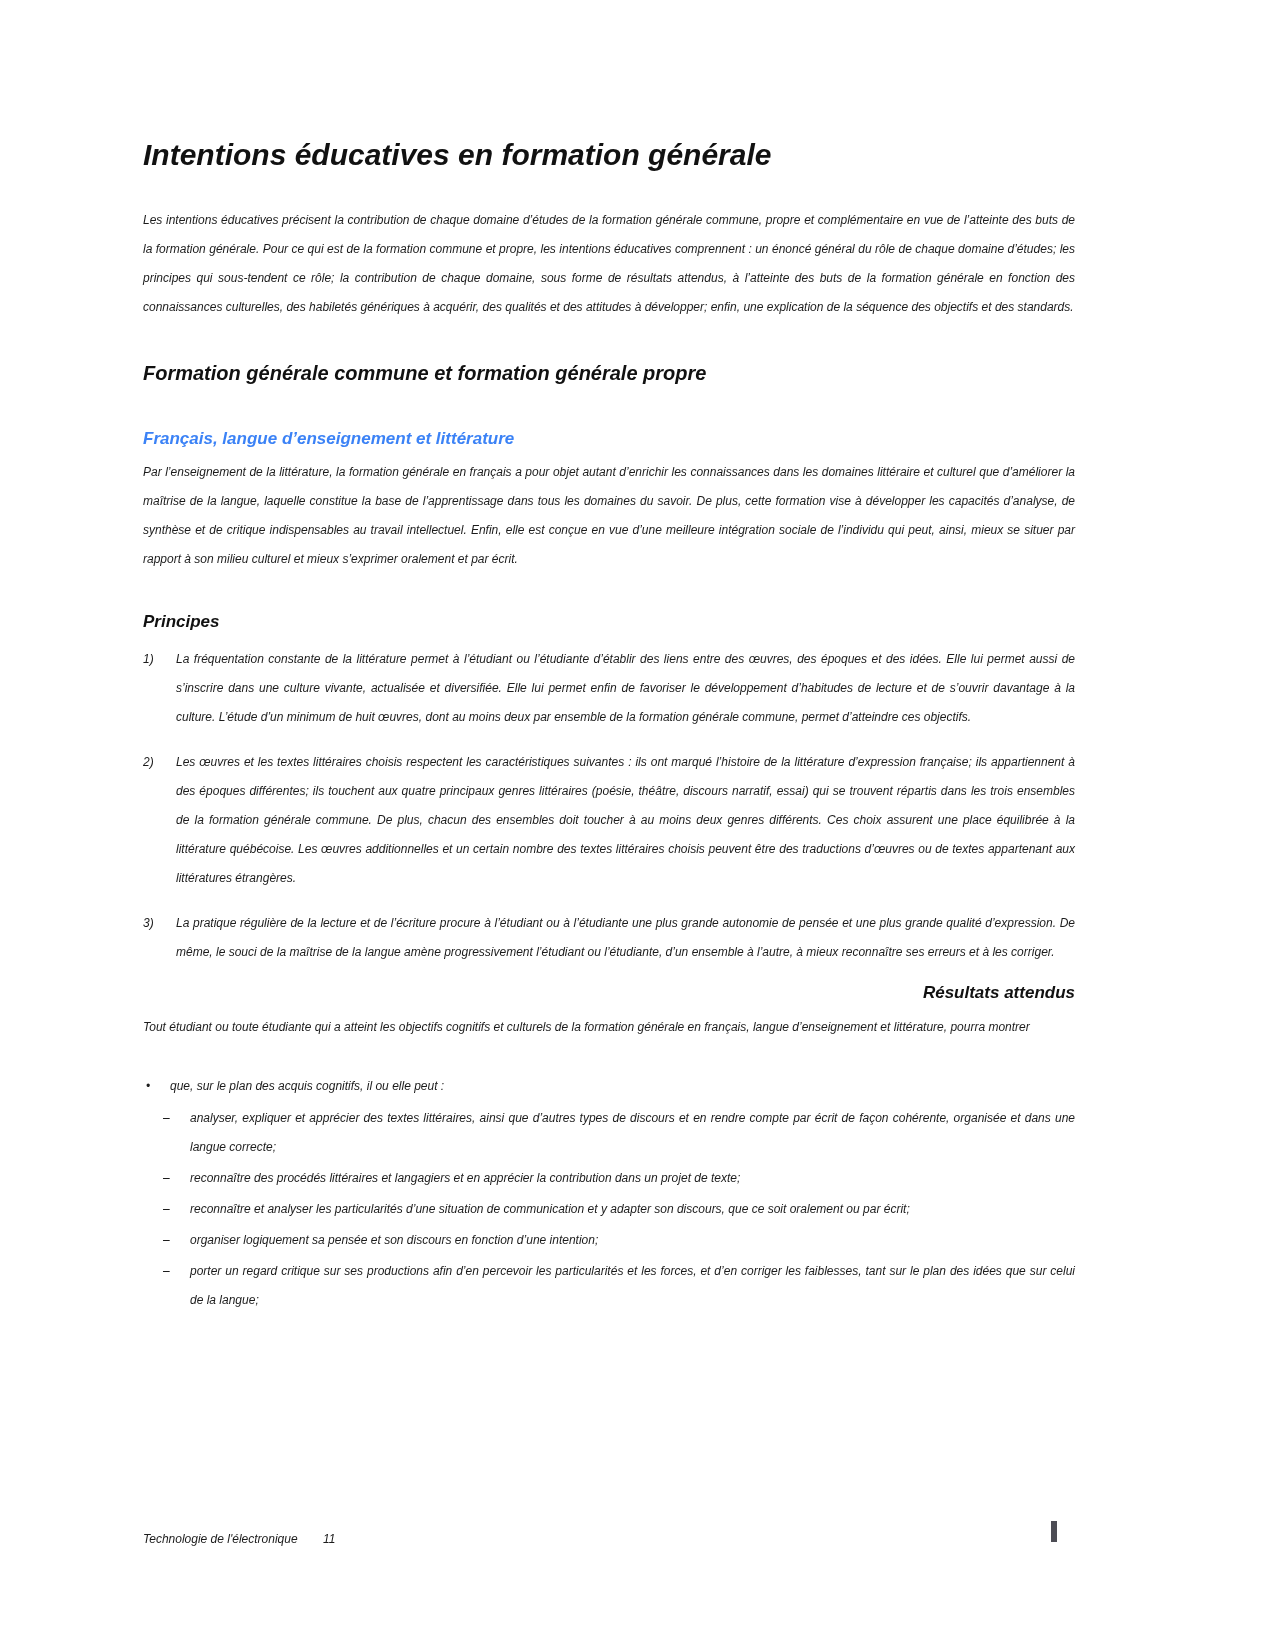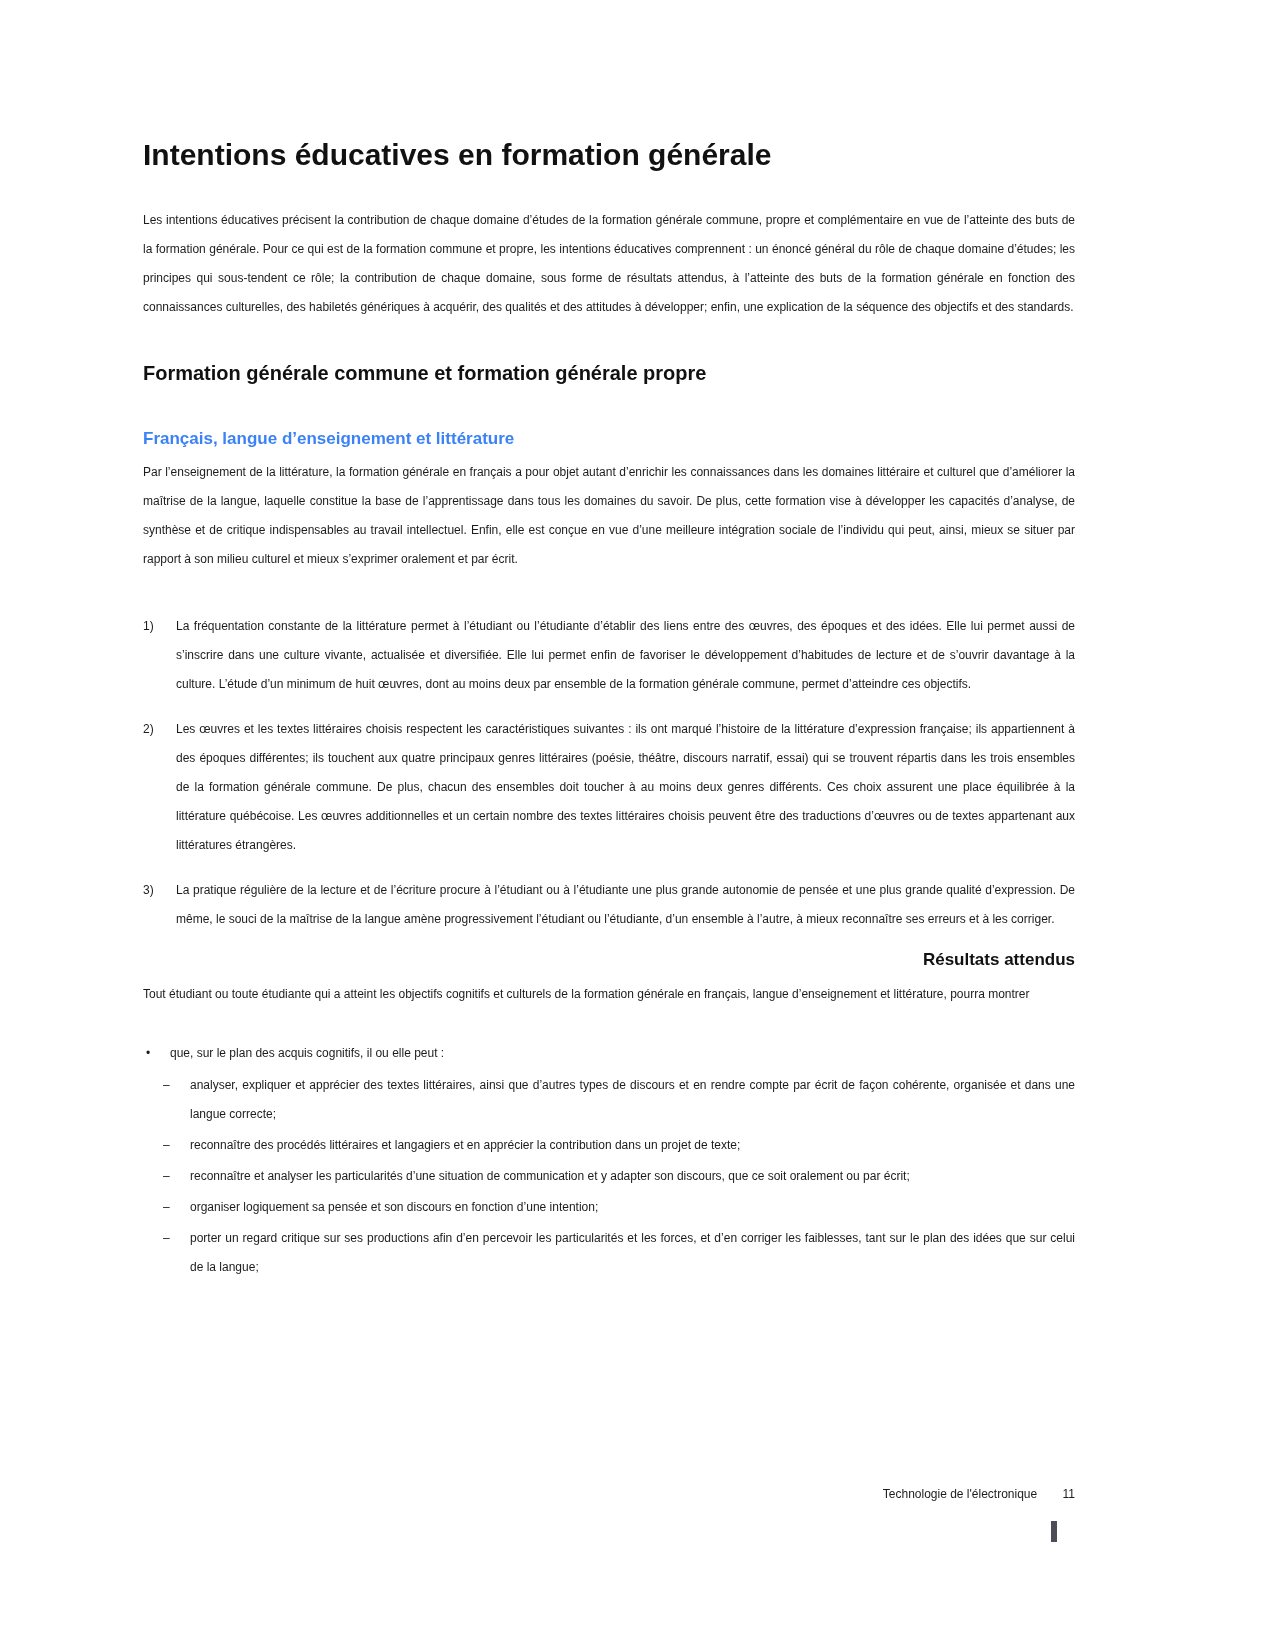--- a/index.html
+++ b/index.html
@@ -10,20 +10,21 @@
     font-family: "Liberation Sans", sans-serif;
     color: #1c1c1c;
     position: relative;
     overflow: hidden;
   }
   .page {
     position: relative;
     width: 1081px;
     height: 1650px;
     background: #ffffff;
+    font-style: italic;
   }
   .content {
     position: absolute;
     left: 143px;
     top: 138px;
     width: 932px;
   }
   h1.doc-title {
     font-size: 30px;
     font-weight: bold;
@@ -93,22 +94,22 @@
   }
   .dash-item .glyph {
     position: absolute;
     left: 20px;
     top: 0;
   }
   .footer {
     position: absolute;
     left: 143px;
     width: 932px;
-    top: 1487px;
-    text-align: right;
+    top: 1532px;
+    text-align: left;
     font-size: 12px;
     color: #1c1c1c;
   }
   .footer .page-num {
     display: inline-block;
     margin-left: 22px;
   }
   .page-marker {
     position: absolute;
     left: 1051px;
@@ -127,20 +128,21 @@
     <h1 class="doc-title">Intentions éducatives en formation générale</h1>
 
     <p class="body-text intro">Les intentions éducatives précisent la contribution de chaque domaine d’études de la formation générale commune, propre et complémentaire en vue de l’atteinte des buts de la formation générale. Pour ce qui est de la formation commune et propre, les intentions éducatives comprennent : un énoncé général du rôle de chaque domaine d’études; les principes qui sous-tendent ce rôle; la contribution de chaque domaine, sous forme de résultats attendus, à l’atteinte des buts de la formation générale en fonction des connaissances culturelles, des habiletés génériques à acquérir, des qualités et des attitudes à développer; enfin, une explication de la séquence des objectifs et des standards.</p>
 
     <div class="section-heading">Formation générale commune et formation générale propre</div>
 
     <div class="sub-heading">Français, langue d’enseignement et littérature</div>
 
     <p class="body-text french-body">Par l’enseignement de la littérature, la formation générale en français a pour objet autant d’enrichir les connaissances dans les domaines littéraire et culturel que d’améliorer la maîtrise de la langue, laquelle constitue la base de l’apprentissage dans tous les domaines du savoir. De plus, cette formation vise à développer les capacités d’analyse, de synthèse et de critique indispensables au travail intellectuel. Enfin, elle est conçue en vue d’une meilleure intégration sociale de l’individu qui peut, ainsi, mieux se situer par rapport à son milieu culturel et mieux s’exprimer oralement et par écrit.</p>
 
+    <div class="principles-heading">Principes</div>
 
     <div class="body-text num-item">
       <span class="num">1)</span>
       <div class="txt">La fréquentation constante de la littérature permet à l’étudiant ou l’étudiante d’établir des liens entre des œuvres, des époques et des idées. Elle lui permet aussi de s’inscrire dans une culture vivante, actualisée et diversifiée. Elle lui permet enfin de favoriser le développement d’habitudes de lecture et de s’ouvrir davantage à la culture. L’étude d’un minimum de huit œuvres, dont au moins deux par ensemble de la formation générale commune, permet d’atteindre ces objectifs.</div>
     </div>
 
     <div class="body-text num-item">
       <span class="num">2)</span>
       <div class="txt">Les œuvres et les textes littéraires choisis respectent les caractéristiques suivantes : ils ont marqué l’histoire de la littérature d’expression française; ils appartiennent à des époques différentes; ils touchent aux quatre principaux genres littéraires (poésie, théâtre, discours narratif, essai) qui se trouvent répartis dans les trois ensembles de la formation générale commune. De plus, chacun des ensembles doit toucher à au moins deux genres différents. Ces choix assurent une place équilibrée à la littérature québécoise. Les œuvres additionnelles et un certain nombre des textes littéraires choisis peuvent être des traductions d’œuvres ou de textes appartenant aux littératures étrangères.</div>
     </div>

